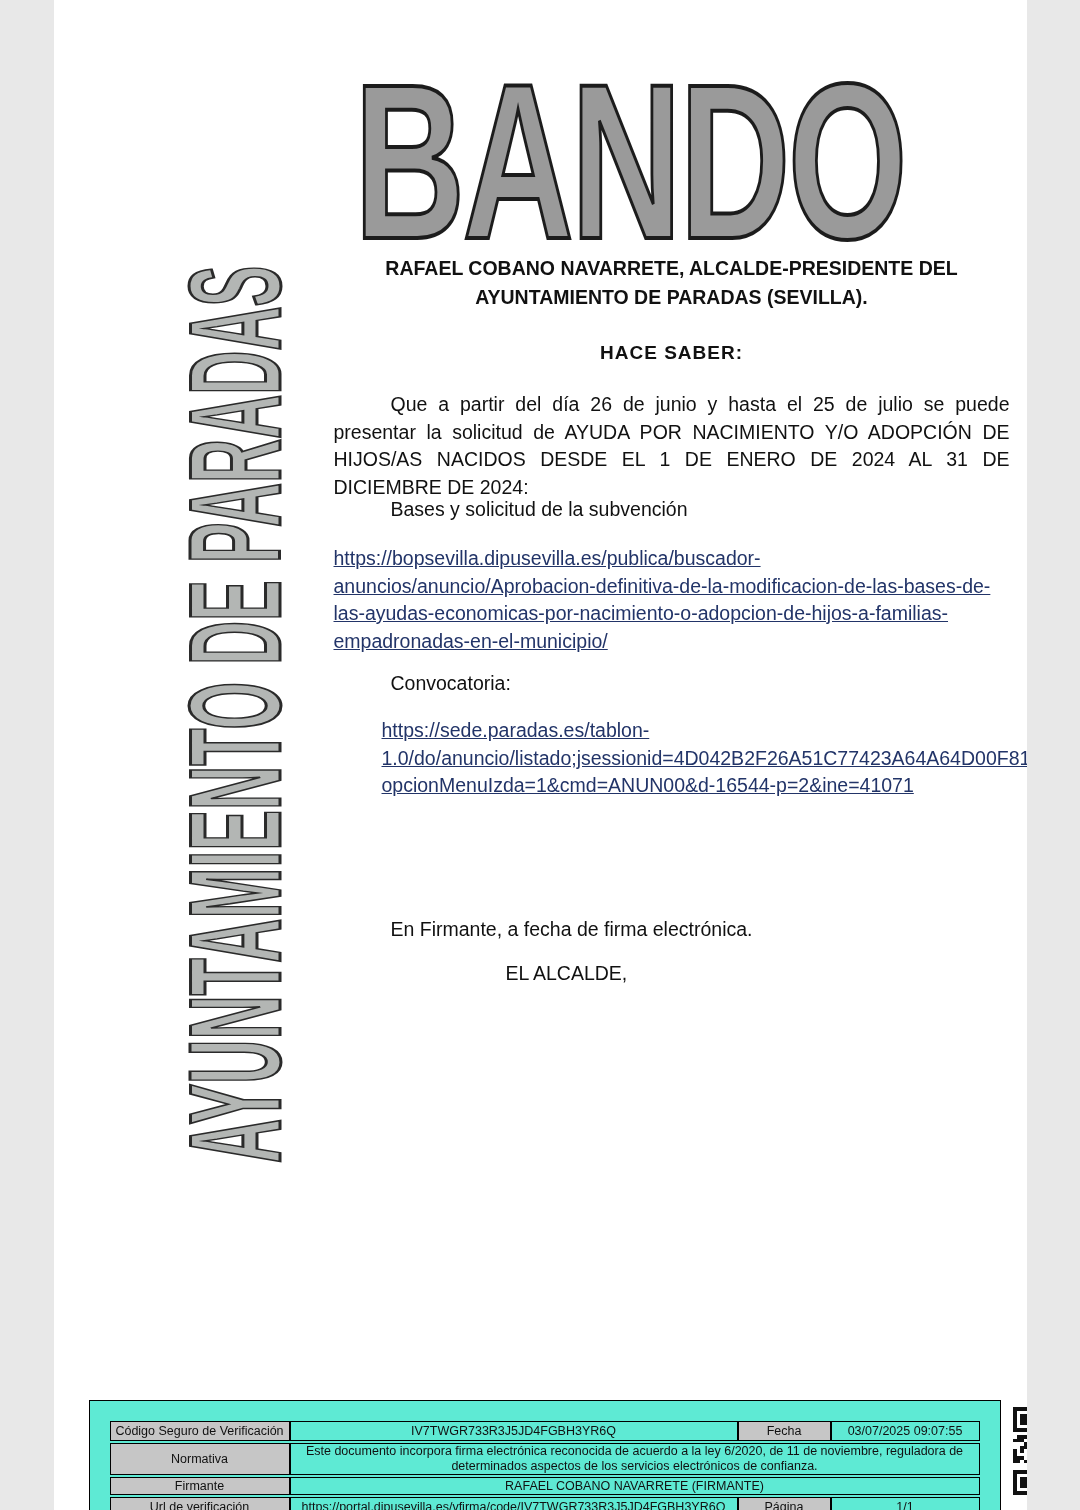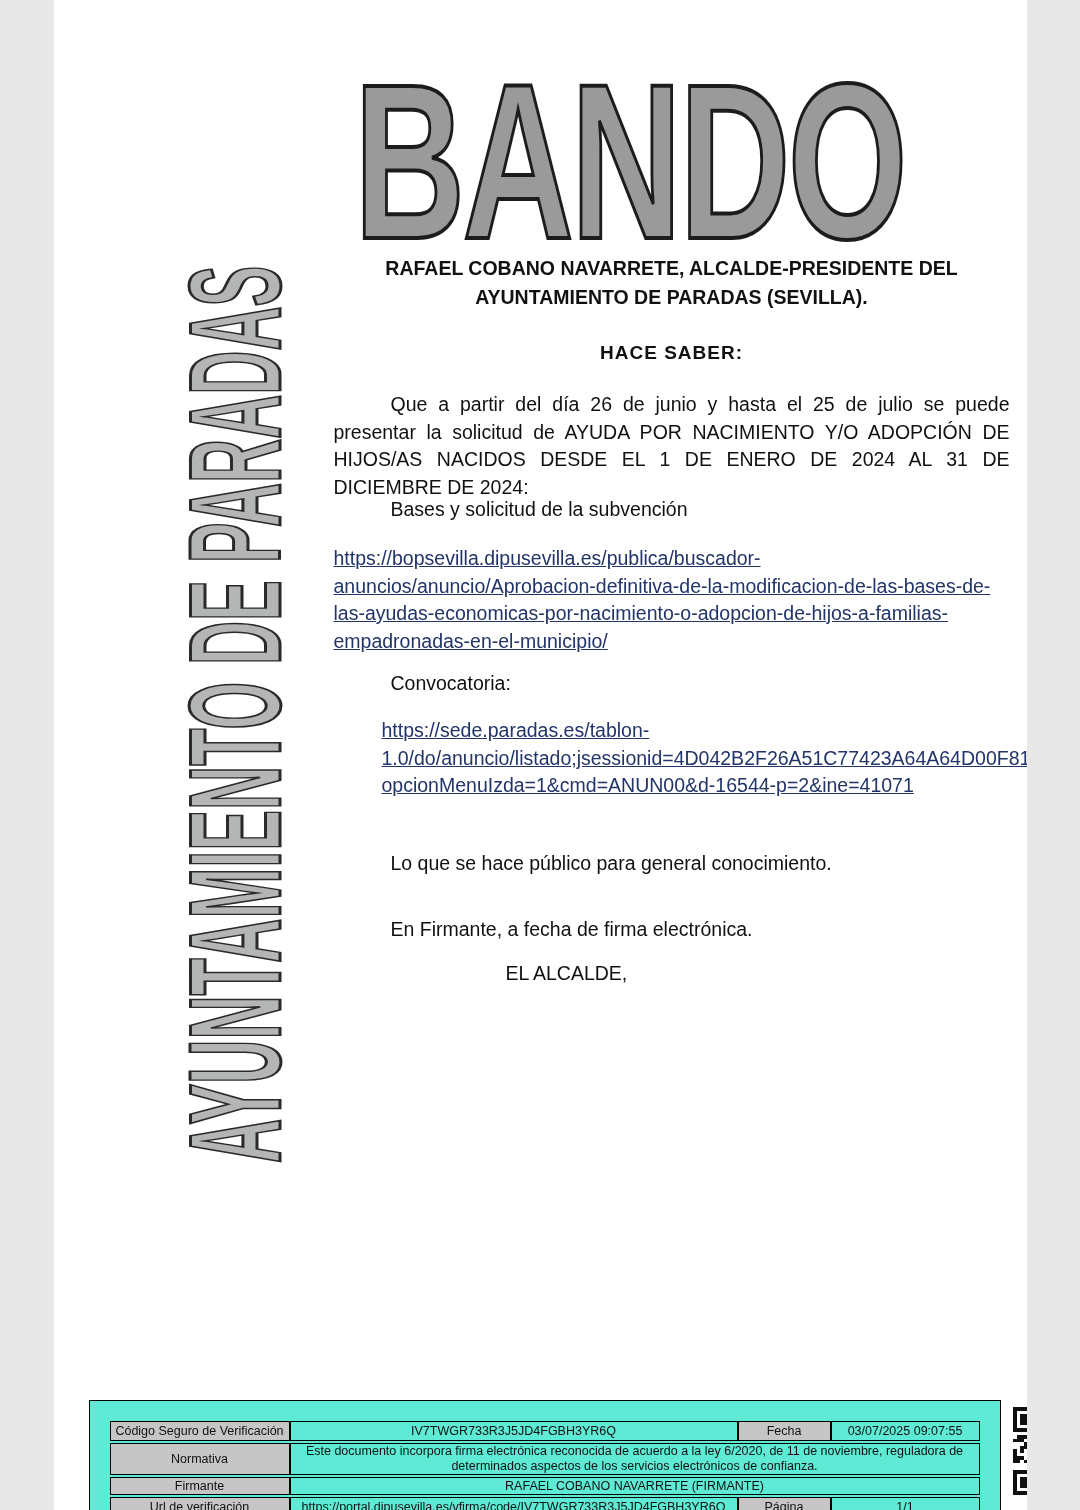--- a/index.html
+++ b/index.html
@@ -153,21 +153,20 @@
   <div class="content main-paragraph">Que a partir del día 26 de junio y hasta el 25 de julio se puede presentar la solicitud de AYUDA POR NACIMIENTO Y/O ADOPCIÓN DE HIJOS/AS NACIDOS DESDE EL 1 DE ENERO DE 2024 AL 31 DE DICIEMBRE DE 2024:</div>
 
   <div class="content indent-line bases-line">Bases y solicitud de la subvención</div>
 
   <a class="content doc-link link1">https://bopsevilla.dipusevilla.es/publica/buscador-anuncios/anuncio/Aprobacion-definitiva-de-la-modificacion-de-las-bases-de-las-ayudas-economicas-por-nacimiento-o-adopcion-de-hijos-a-familias-empadronadas-en-el-municipio/</a>
 
   <div class="content indent-line convocatoria">Convocatoria:</div>
 
   <a class="content doc-link link2">https://sede.paradas.es/tablon-1.0/do/anuncio/listado;jsessionid=4D042B2F26A51C77423A64A64D00F817?opcionMenuIzda=1&amp;cmd=ANUN00&amp;d-16544-p=2&amp;ine=41071</a>
 
-  <div class="content indent-line closing1">Lo que se hace público para general conocimiento.</div>
 
   <div class="content indent-line closing2">En Firmante, a fecha de firma electrónica.</div>
 
   <div class="content signature">EL ALCALDE,</div>
 
   <div class="footer-table">
     <div class="cell label">Código Seguro de Verificación</div>
     <div class="cell">IV7TWGR733R3J5JD4FGBH3YR6Q</div>
     <div class="cell label">Fecha</div>
     <div class="cell">03/07/2025 09:07:55</div>

